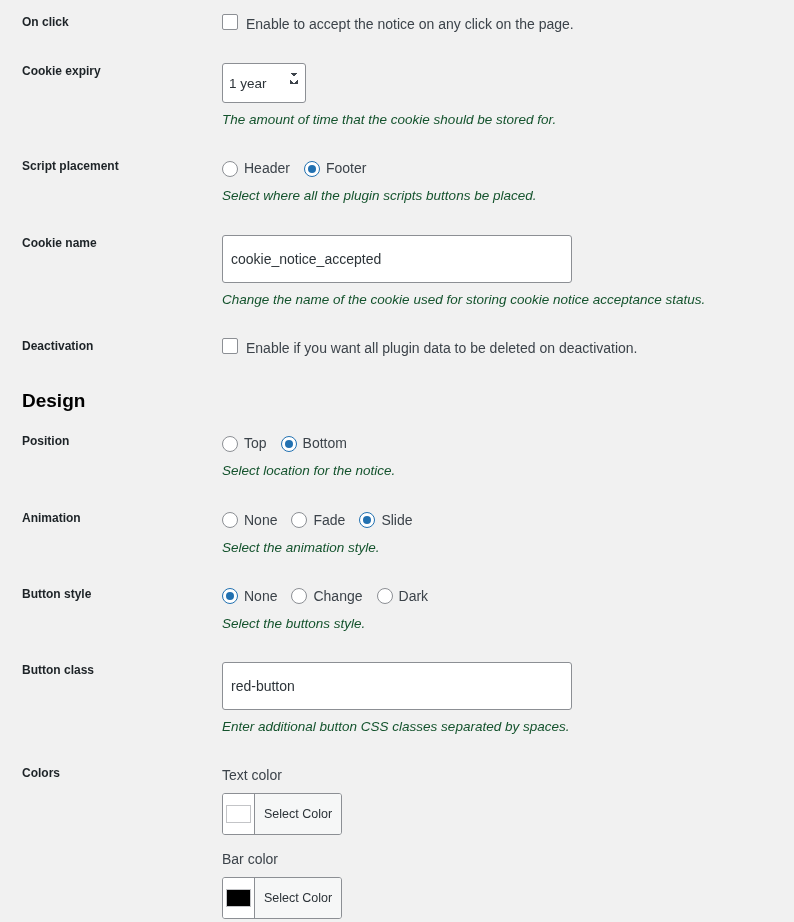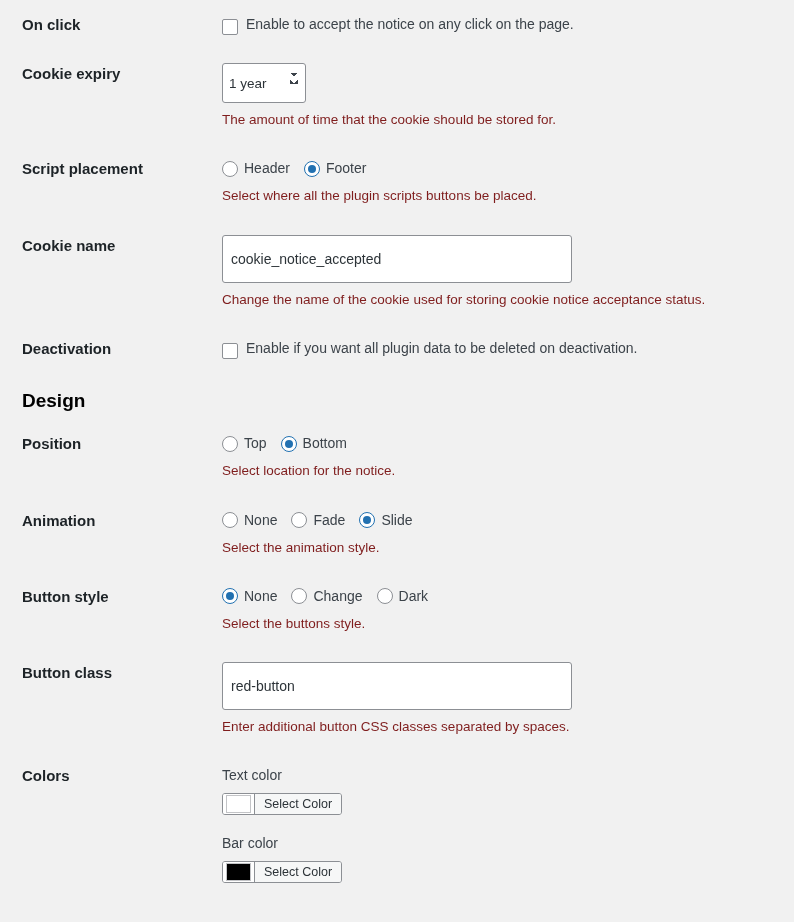--- a/index.html
+++ b/index.html
@@ -19,38 +19,39 @@
   .row {
     display: flex;
     align-items: flex-start;
     padding: 14px 0 14px 0;
   }
   .row-label {
     width: 222px;
     padding-left: 22px;
     padding-right: 10px;
     font-weight: bold;
-    font-size: 15px;
+    font-size: 12px;
     color: #1d2327;
     line-height: 1.4;
     flex: 0 0 222px;
   }
   .row-field {
     flex: 1 1 auto;
     padding-right: 20px;
   }
   .desc {
+    font-style: italic;
     font-size: 13.5px;
-    color: #7f1d1d;
+    color: #14532d;
     margin-top: 7px;
     line-height: 1.5;
   }
   .cb-line {
     display: flex;
-    align-items: flex-end;
+    align-items: flex-start;
     gap: 8px;
   }
   .checkbox {
     width: 16px;
     height: 16px;
     border: 1px solid #8c8f94;
     background: #fff;
     border-radius: 2px;
     flex: 0 0 16px;
     display: inline-block;
@@ -148,21 +149,21 @@
     color: #3c434a;
     margin-bottom: 7px;
   }
   .color-picker {
     display: inline-flex;
     align-items: stretch;
     border: 1px solid #8c8f94;
     border-radius: 3px;
     overflow: hidden;
     background: #f6f7f7;
-    height: 22px;
+    height: 42px;
   }
   .color-swatch-wrap {
     background: #fff;
     padding: 3px;
     border-right: 1px solid #8c8f94;
     display: flex;
     align-items: center;
   }
   .color-swatch {
     width: 25px;

